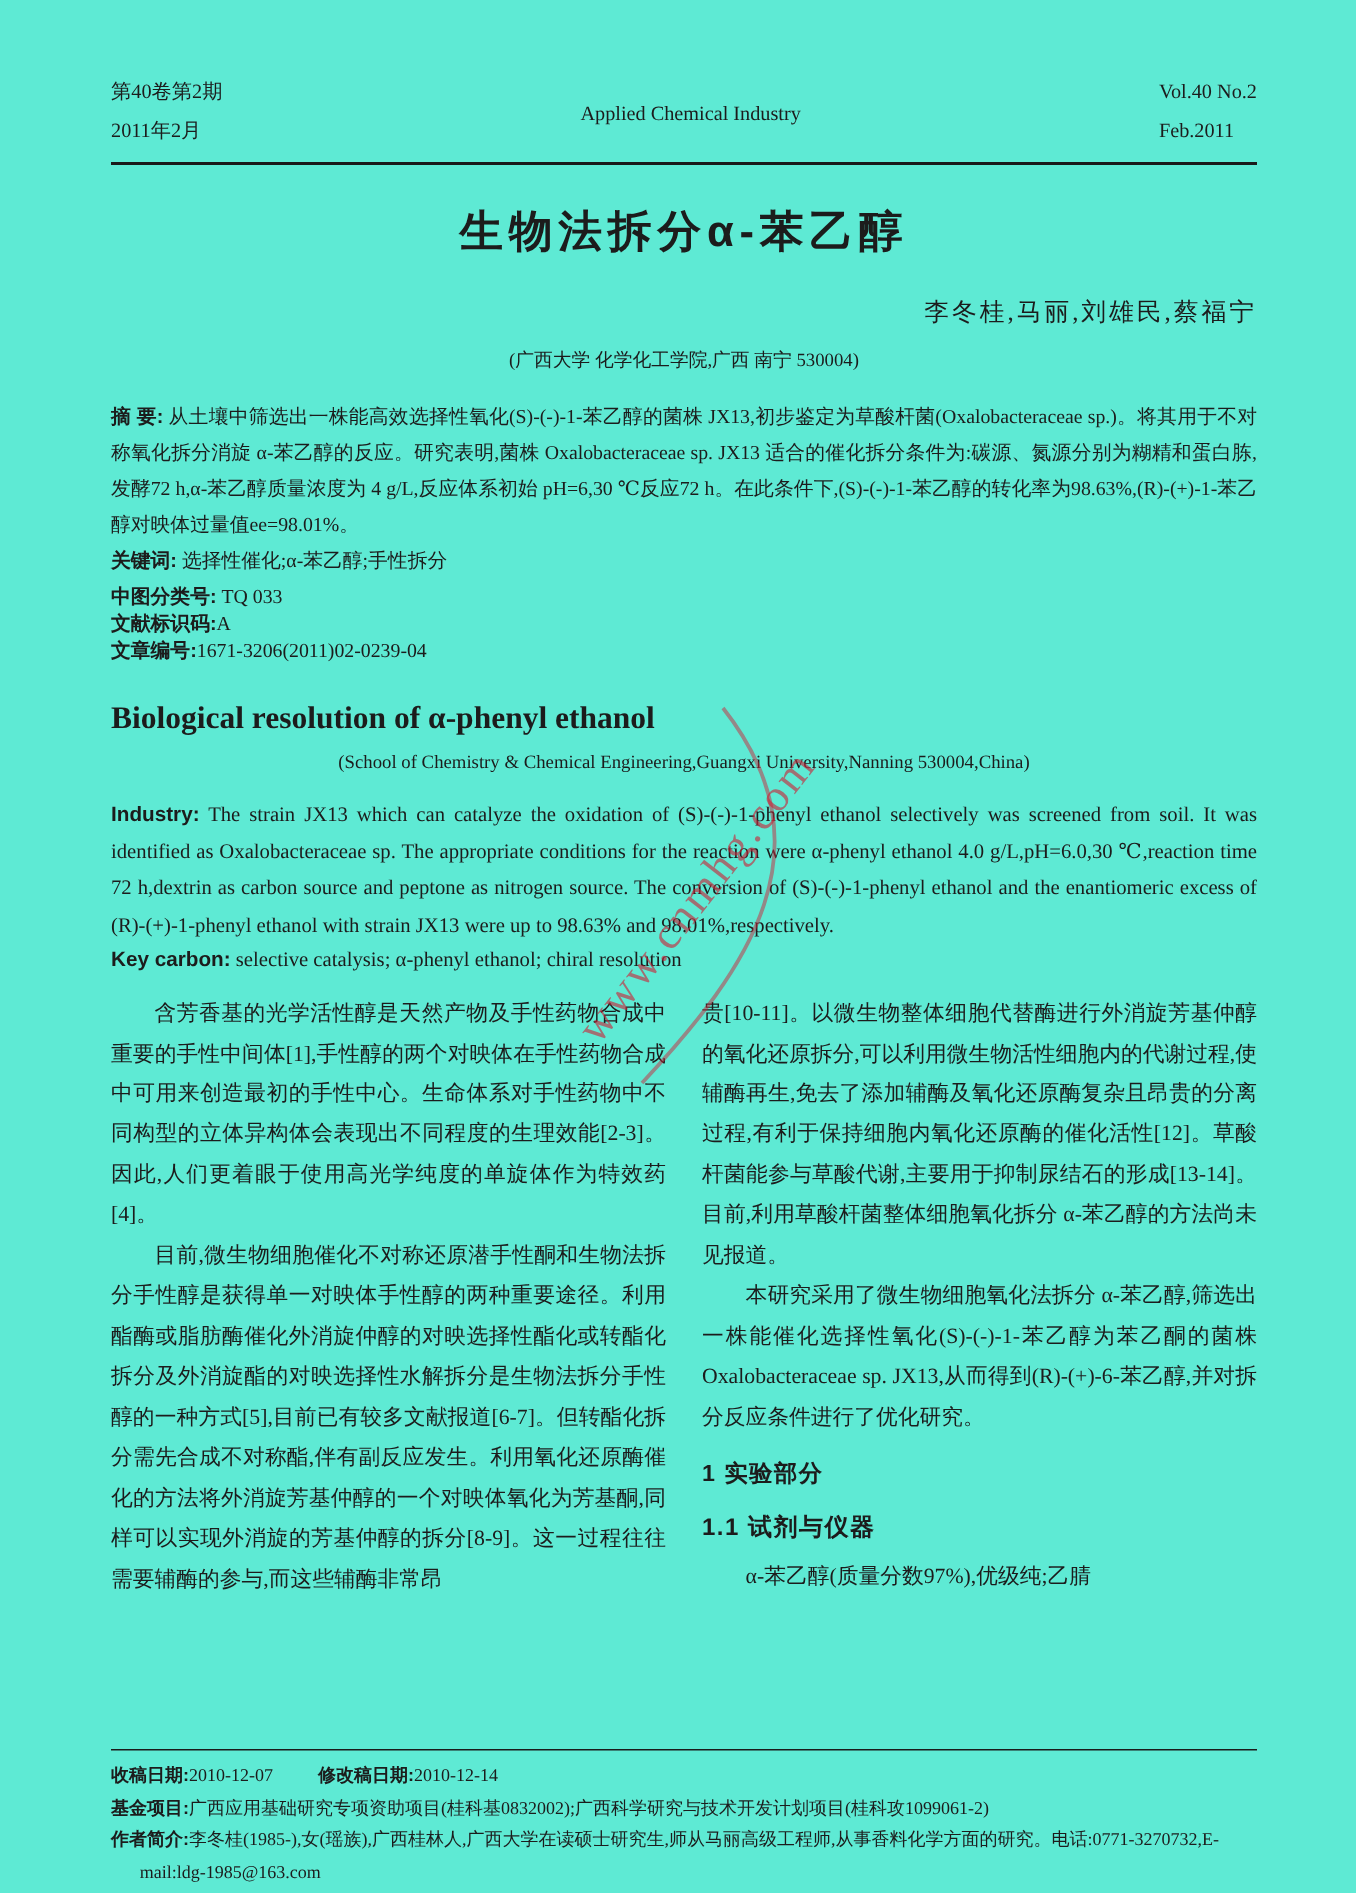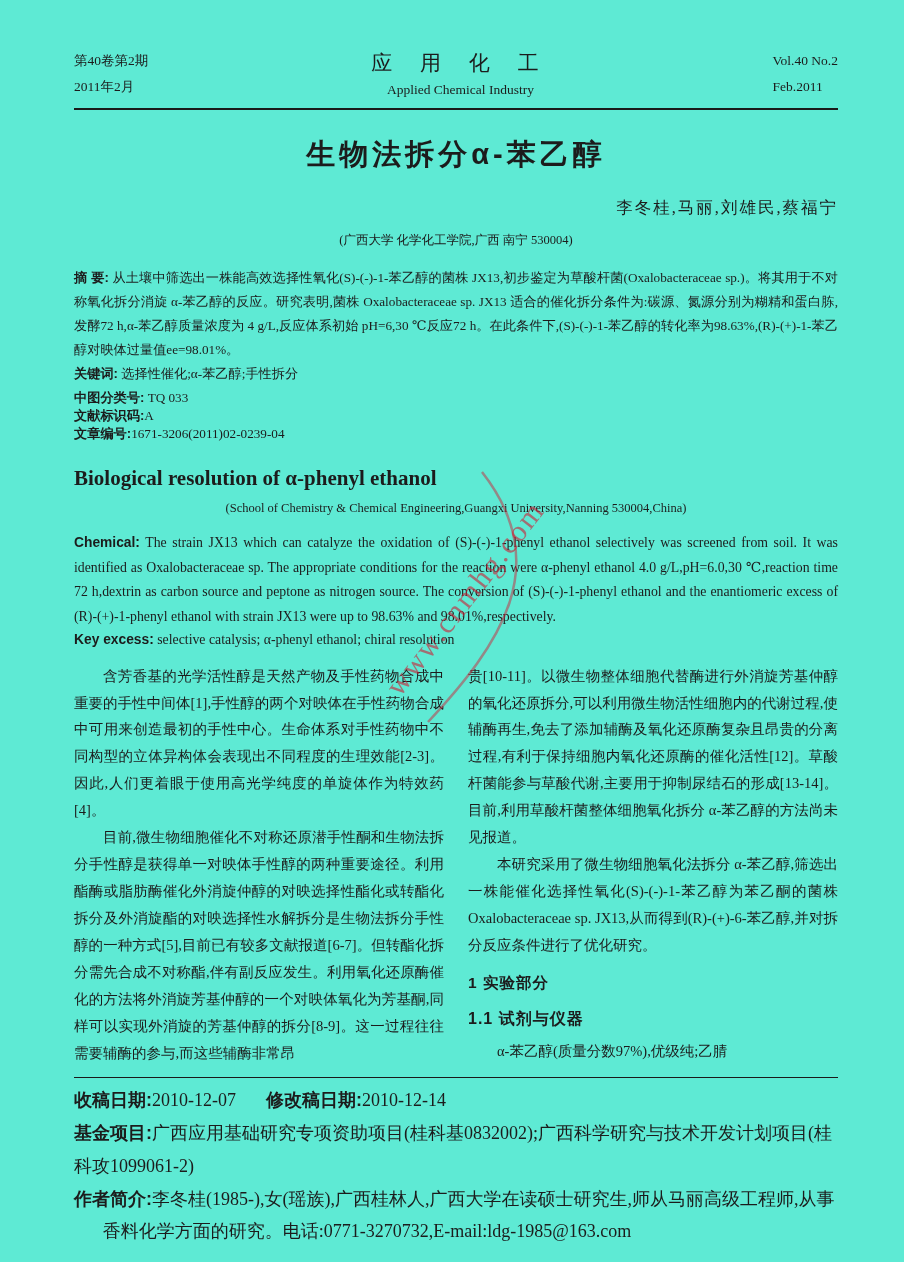--- a/index.html
+++ b/index.html
@@ -38,21 +38,21 @@
   .en-keywords { margin-top:2px; font-size:13.8px; }
   
   .body-cols { display:flex; gap:24px; margin-top:15px; }
   .col { flex:1 1 0; font-size:14.5px; line-height:1.86; text-align:justify; }
   .col p { text-indent:2em; }
   .col p.noindent { text-indent:0; }
   .sec-h { font-family:"Liberation Sans","DejaVu Sans",sans-serif; font-weight:700;
            font-size:15.5px; margin:10px 0 6px; text-indent:0 !important; letter-spacing:1px; }
   .sec-h.sub { font-size:16px; margin:4px 0 4px; }
   
-  .pfooter { position:absolute; left:74px; right:66px; bottom:14px; font-size:18px; line-height:1.82; }
+  .pfooter { position:absolute; left:74px; right:66px; bottom:2px; font-size:12px; line-height:1.82; }
   .footer-rule { border-top:1.5px solid #1a1a1a; margin-bottom:6px; }
   .f-gap { display:inline-block; width:30px; }
   .hang { padding-left:1.6em; text-indent:-1.6em; }
   
   .watermark {
     position:absolute; left:465px; top:598px;
     transform:translate(-50%,-50%) rotate(-52deg);
     font-size:30px; letter-spacing:2px; font-family:"Liberation Serif",serif;
     color:rgba(201,38,58,.62); white-space:nowrap; pointer-events:none;
   }
@@ -62,21 +62,20 @@
 <body>
 
 <div class="page">
 
   <header class="jheader">
     <div class="jh-side left">
       <div>第40卷第2期</div>
       <div>2011年2月</div>
     </div>
     <div class="jh-center">
-      <div class="cn">应 用 化 工</div>
       <div class="en">Applied Chemical Industry</div>
     </div>
     <div class="jh-side right">
       <div>Vol.40 No.2</div>
       <div>Feb.2011</div>
     </div>
   </header>
   <div class="rule-top"></div>
 
   <h1 class="title-cn">生物法拆分α-苯乙醇</h1>
@@ -93,25 +92,25 @@
   </div>
   <div class="meta-line">
     <span class="seg"><span class="label-b">中图分类号:</span> <span>TQ 033</span></span>
     <span class="seg"><span class="label-b">文献标识码:</span><span>A</span></span>
     <span class="seg"><span class="label-b">文章编号:</span><span>1671-3206(2011)02-0239-04</span></span>
   </div>
 
   <div class="en-title">Biological resolution of α-phenyl ethanol</div>
   <div class="en-affil">(School of Chemistry &amp; Chemical Engineering,Guangxi University,Nanning 530004,China)</div>
   <div class="en-abstract">
-    <span class="label-b">Chemical:</span>
+    <span class="label-b">Industry:</span>
     <span>The strain JX13 which can catalyze the oxidation of (S)-(-)-1-phenyl ethanol selectively was screened from soil. It was identified as Oxalobacteraceae sp. The appropriate conditions for the reaction were α-phenyl ethanol 4.0 g/L,pH=6.0,30 ℃,reaction time 72 h,dextrin as carbon source and peptone as nitrogen source. The conversion of (S)-(-)-1-phenyl ethanol and the enantiomeric excess of (R)-(+)-1-phenyl ethanol with strain JX13 were up to 98.63% and 98.01%,respectively.</span>
   </div>
   <div class="en-keywords">
-    <span class="label-b">Key excess:</span>
+    <span class="label-b">Key carbon:</span>
     <span>selective catalysis; α-phenyl ethanol; chiral resolution</span>
   </div>
 
   <div class="body-cols">
     <div class="col">
       <p>含芳香基的光学活性醇是天然产物及手性药物合成中重要的手性中间体[1],手性醇的两个对映体在手性药物合成中可用来创造最初的手性中心。生命体系对手性药物中不同构型的立体异构体会表现出不同程度的生理效能[2-3]。因此,人们更着眼于使用高光学纯度的单旋体作为特效药[4]。</p>
       <p>目前,微生物细胞催化不对称还原潜手性酮和生物法拆分手性醇是获得单一对映体手性醇的两种重要途径。利用酯酶或脂肪酶催化外消旋仲醇的对映选择性酯化或转酯化拆分及外消旋酯的对映选择性水解拆分是生物法拆分手性醇的一种方式[5],目前已有较多文献报道[6-7]。但转酯化拆分需先合成不对称酯,伴有副反应发生。利用氧化还原酶催化的方法将外消旋芳基仲醇的一个对映体氧化为芳基酮,同样可以实现外消旋的芳基仲醇的拆分[8-9]。这一过程往往需要辅酶的参与,而这些辅酶非常昂</p>
     </div>
     <div class="col">
       <p class="noindent">贵[10-11]。以微生物整体细胞代替酶进行外消旋芳基仲醇的氧化还原拆分,可以利用微生物活性细胞内的代谢过程,使辅酶再生,免去了添加辅酶及氧化还原酶复杂且昂贵的分离过程,有利于保持细胞内氧化还原酶的催化活性[12]。草酸杆菌能参与草酸代谢,主要用于抑制尿结石的形成[13-14]。目前,利用草酸杆菌整体细胞氧化拆分 α-苯乙醇的方法尚未见报道。</p>

